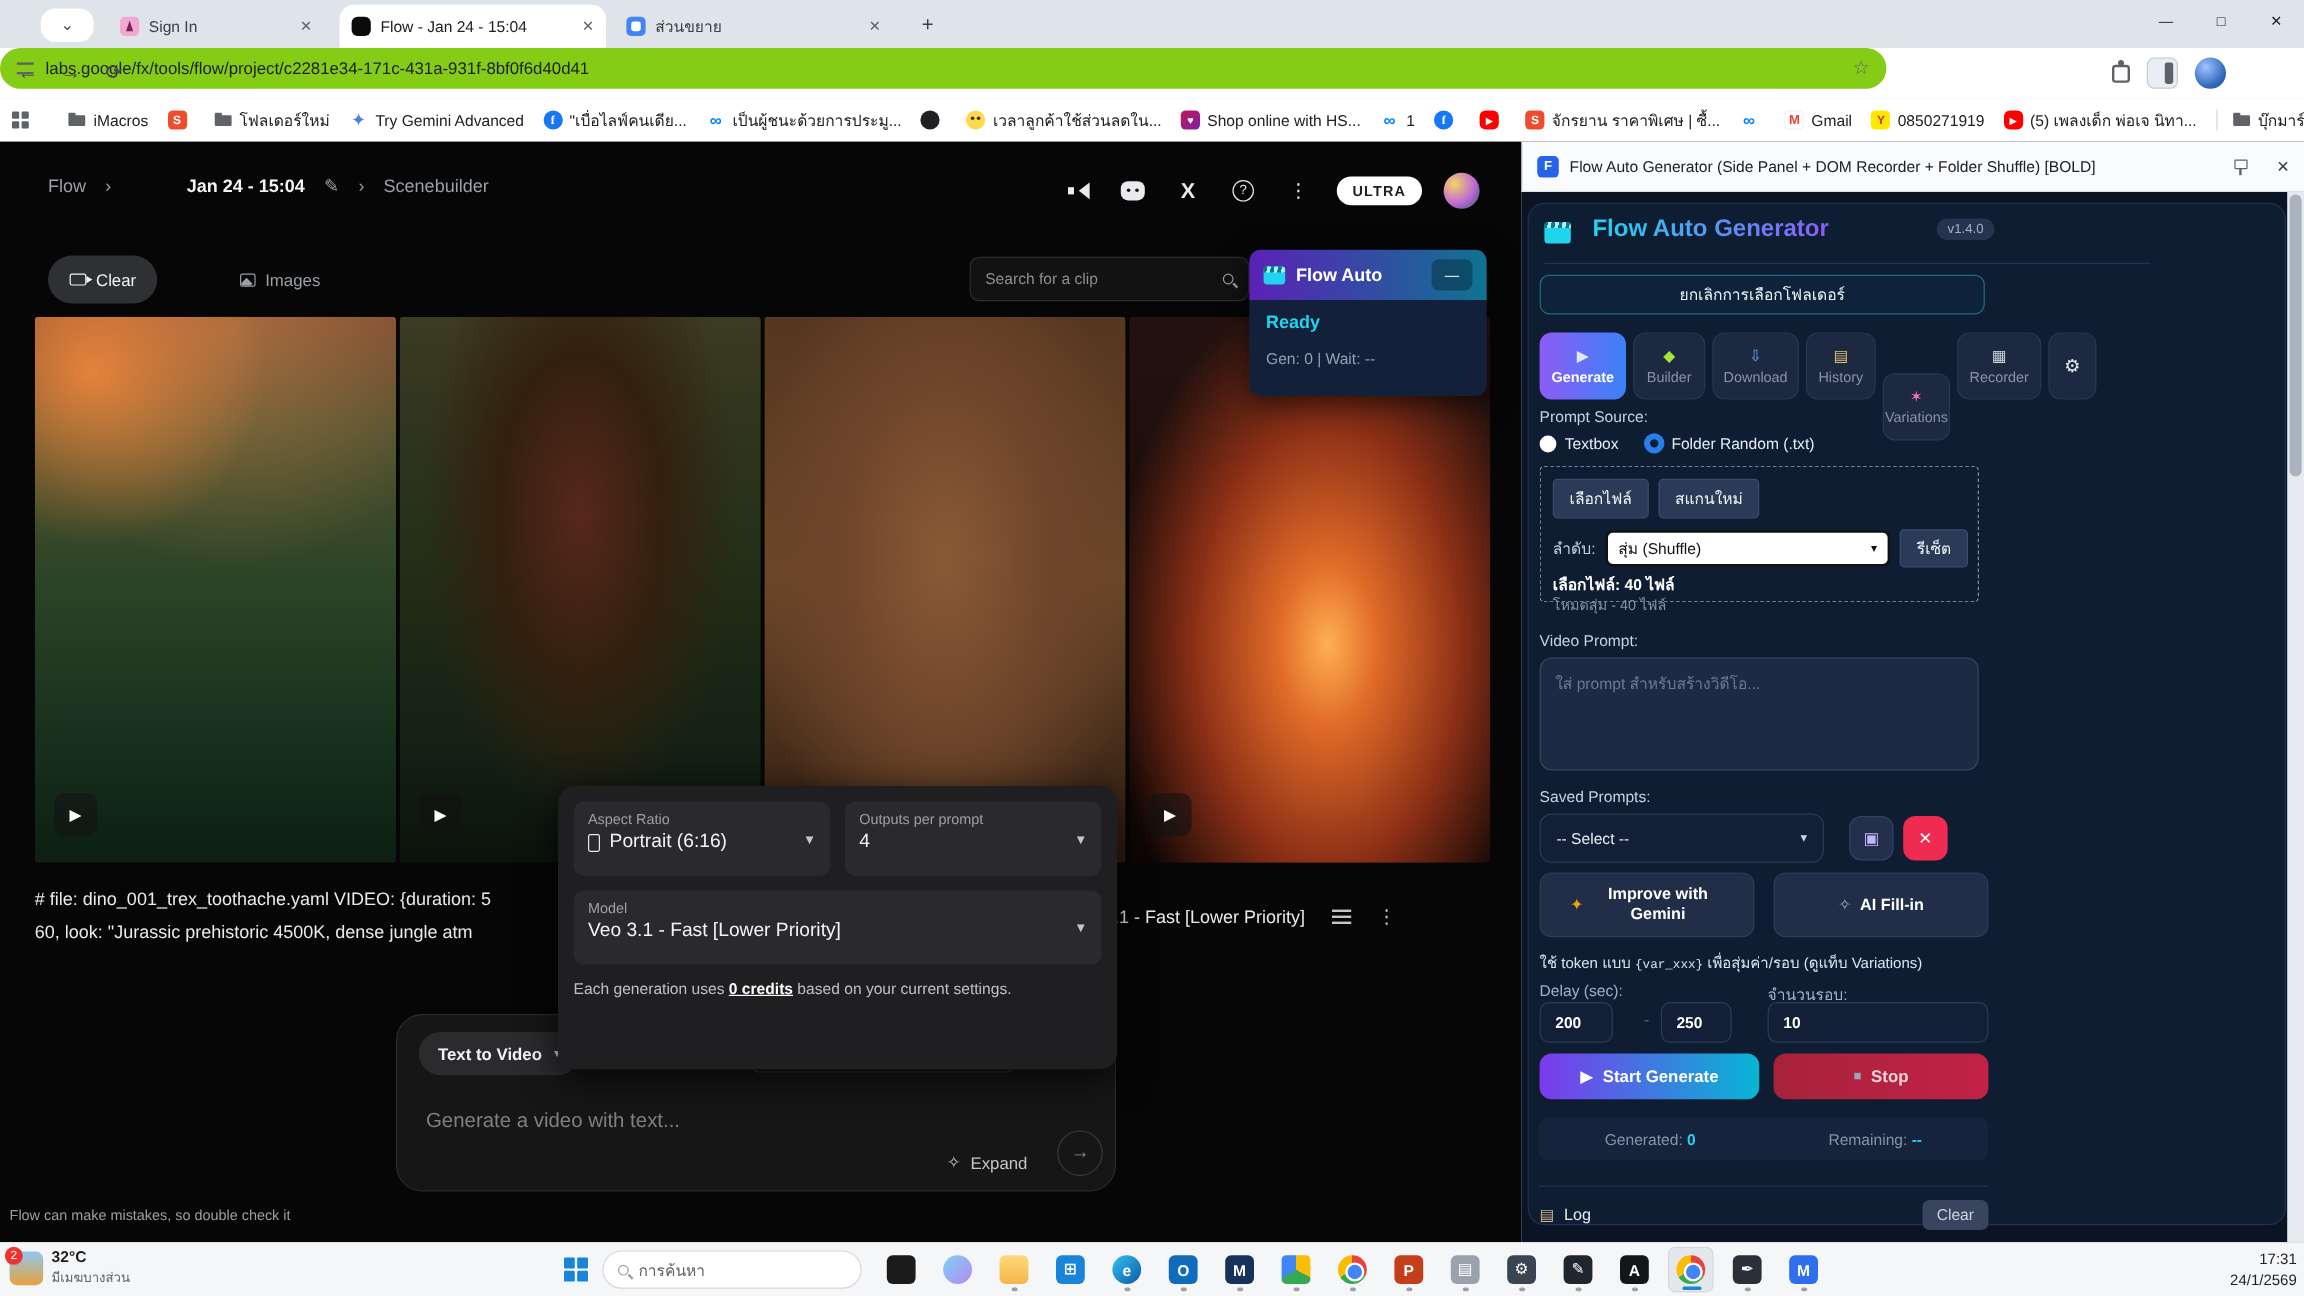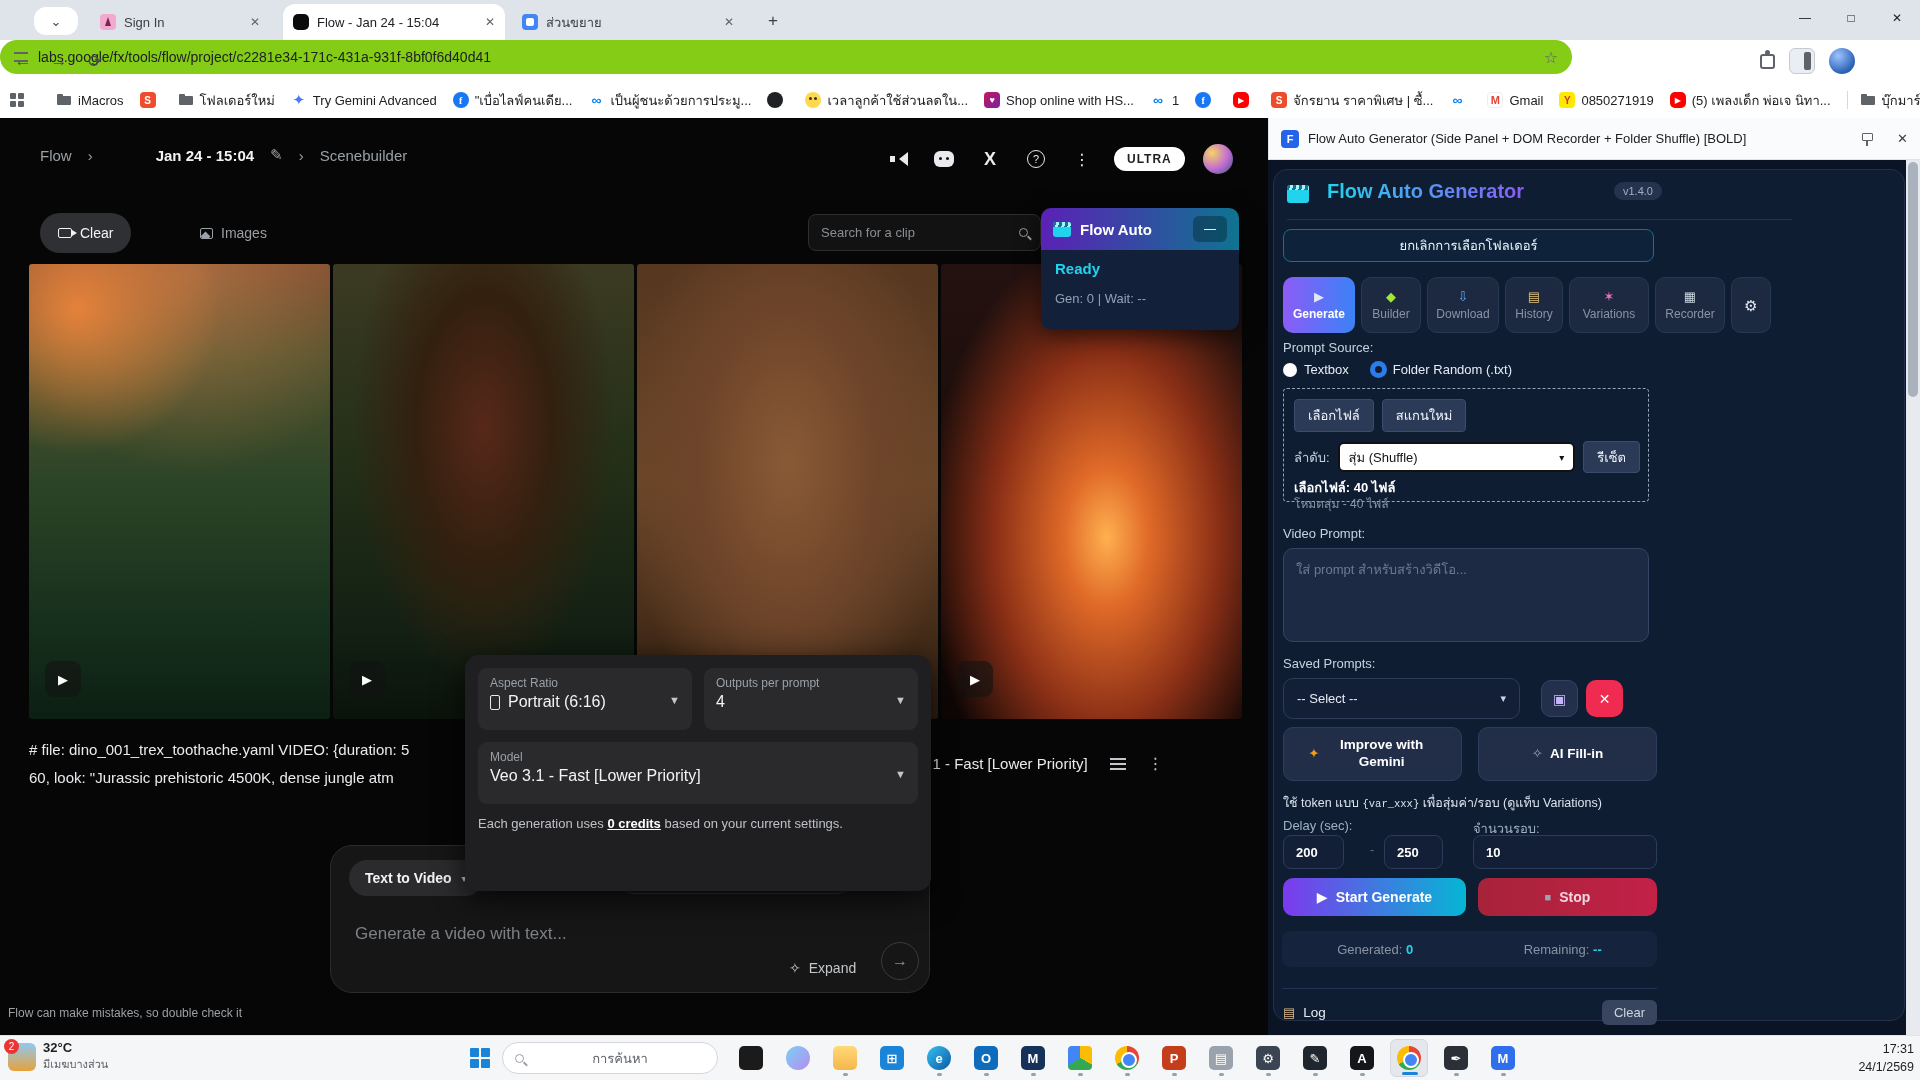--- a/index.html
+++ b/index.html
@@ -200,21 +200,21 @@
   
   #taskbar { left:0; top:1035px; width:1920px; height:45px; background:#f5f6f8; border-top:1px solid #e2e4e8; }
   .weather { left:8px; top:4px; display:flex; align-items:center; gap:7px; }
   .wicon { width:28px; height:28px; border-radius:6px; background:linear-gradient(180deg,#8ec9f2,#e8a13b); position:relative; }
   .wbadge { position:absolute; left:-4px; top:-4px; width:15px; height:15px; background:#e33; color:#fff; font-size:10px; border-radius:50%; display:flex; align-items:center; justify-content:center; z-index:2; }
   .wtemp { font-size:13px; color:#1f1f1f; font-weight:bold; }
   .wdesc { font-size:11px; color:#5f6368; }
   .startlogo { left:470px; top:12px; width:20px; height:20px; display:grid; grid-template-columns:9px 9px; grid-gap:2px; }
   .startlogo i { width:9px; height:9px; background:#1a84d8; border-radius:1px; }
   .tsearch { left:502px; top:6px; width:216px; height:32px; background:#fff; border:1px solid #d3d6db; border-radius:16px; display:flex; align-items:center; gap:8px; padding:0 6px 0 12px; }
-  .tsearch input { flex:1; border:0; outline:none; background:transparent; font-size:13px; color:#be185d;text-align:center; }
+  .tsearch input { flex:1; border:0; outline:none; background:transparent; font-size:13px; color:#be185d; }
   .tsearch input::placeholder { color:#5f6368; }
   .tsearch-img { width:24px; height:24px; border-radius:50%; background:radial-gradient(circle at 40% 35%, #bfe0ff, #3a6fb3 75%); }
   .tbicons { left:732px; top:3px; display:flex; gap:9px; }
   .tbi { width:38px; height:38px; border-radius:6px; display:flex; align-items:center; justify-content:center; position:relative; }
   .tbi .dot { position:absolute; bottom:1px; left:17px; width:5px; height:3px; border-radius:2px; background:#9aa0a6; }
   .tbi.activeapp { background:#e4e7ec; border:1px solid #d4d8de; }
   .tbi.activeapp .dot { width:16px; left:11px; background:#1a84d8; }
   .ic { width:24px; height:24px; border-radius:5px; display:flex; align-items:center; justify-content:center; color:#fff; font-size:13px; font-weight:bold; }
   .chromeic { width:24px; height:24px; border-radius:50%; background:conic-gradient(#ea4335 0 33%, #34a853 0 66%, #fbbc04 0 100%); position:relative; }
   .chromeic::after { content:""; position:absolute; left:6px; top:6px; width:12px; height:12px; background:#4285f4; border:2.5px solid #fff; border-radius:50%; }
@@ -496,21 +496,21 @@
             <span>Builder</span>
           </div>
         <div class="sptab" style="width:72px;">
             <span class="ti ti-dl"></span>
             <span>Download</span>
           </div>
         <div class="sptab" style="width:58px;">
             <span class="ti ti-hist"></span>
             <span>History</span>
           </div>
-        <div class="sptab" style="width:80px;">
+        <div class="sptab" style="width:56px;margin-top:34px;">
             <span class="ti ti-var"></span>
             <span>Variations</span>
           </div>
         <div class="sptab" style="width:70px;">
             <span class="ti ti-rec"></span>
             <span>Recorder</span>
           </div>
         <div class="sptab" style="width:40px;">
             <span class="ti ti-gear"></span>
           </div>

